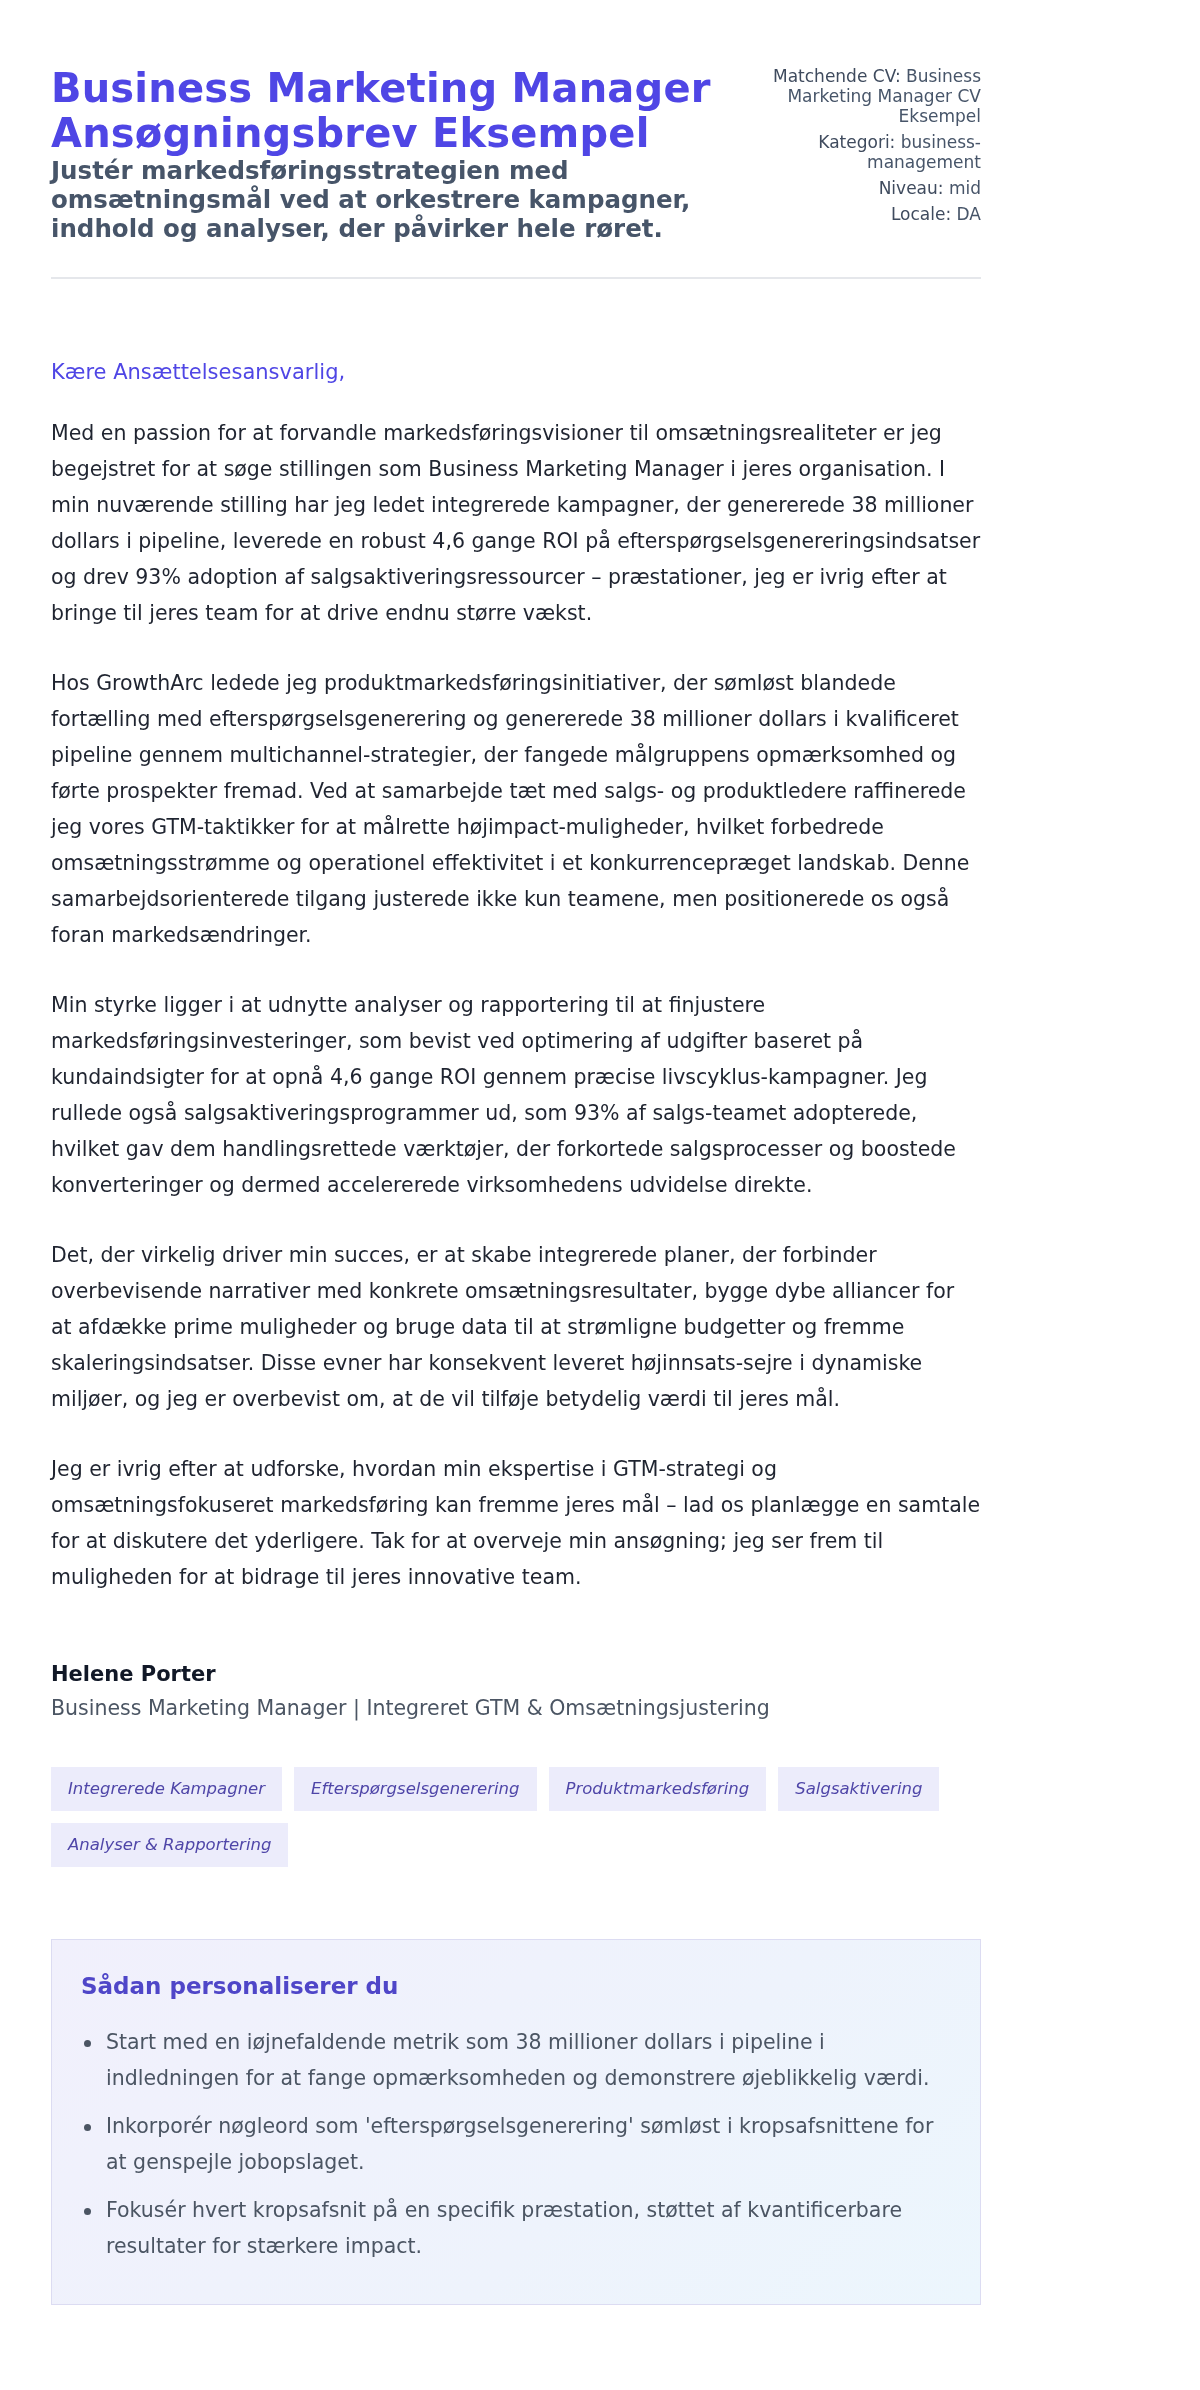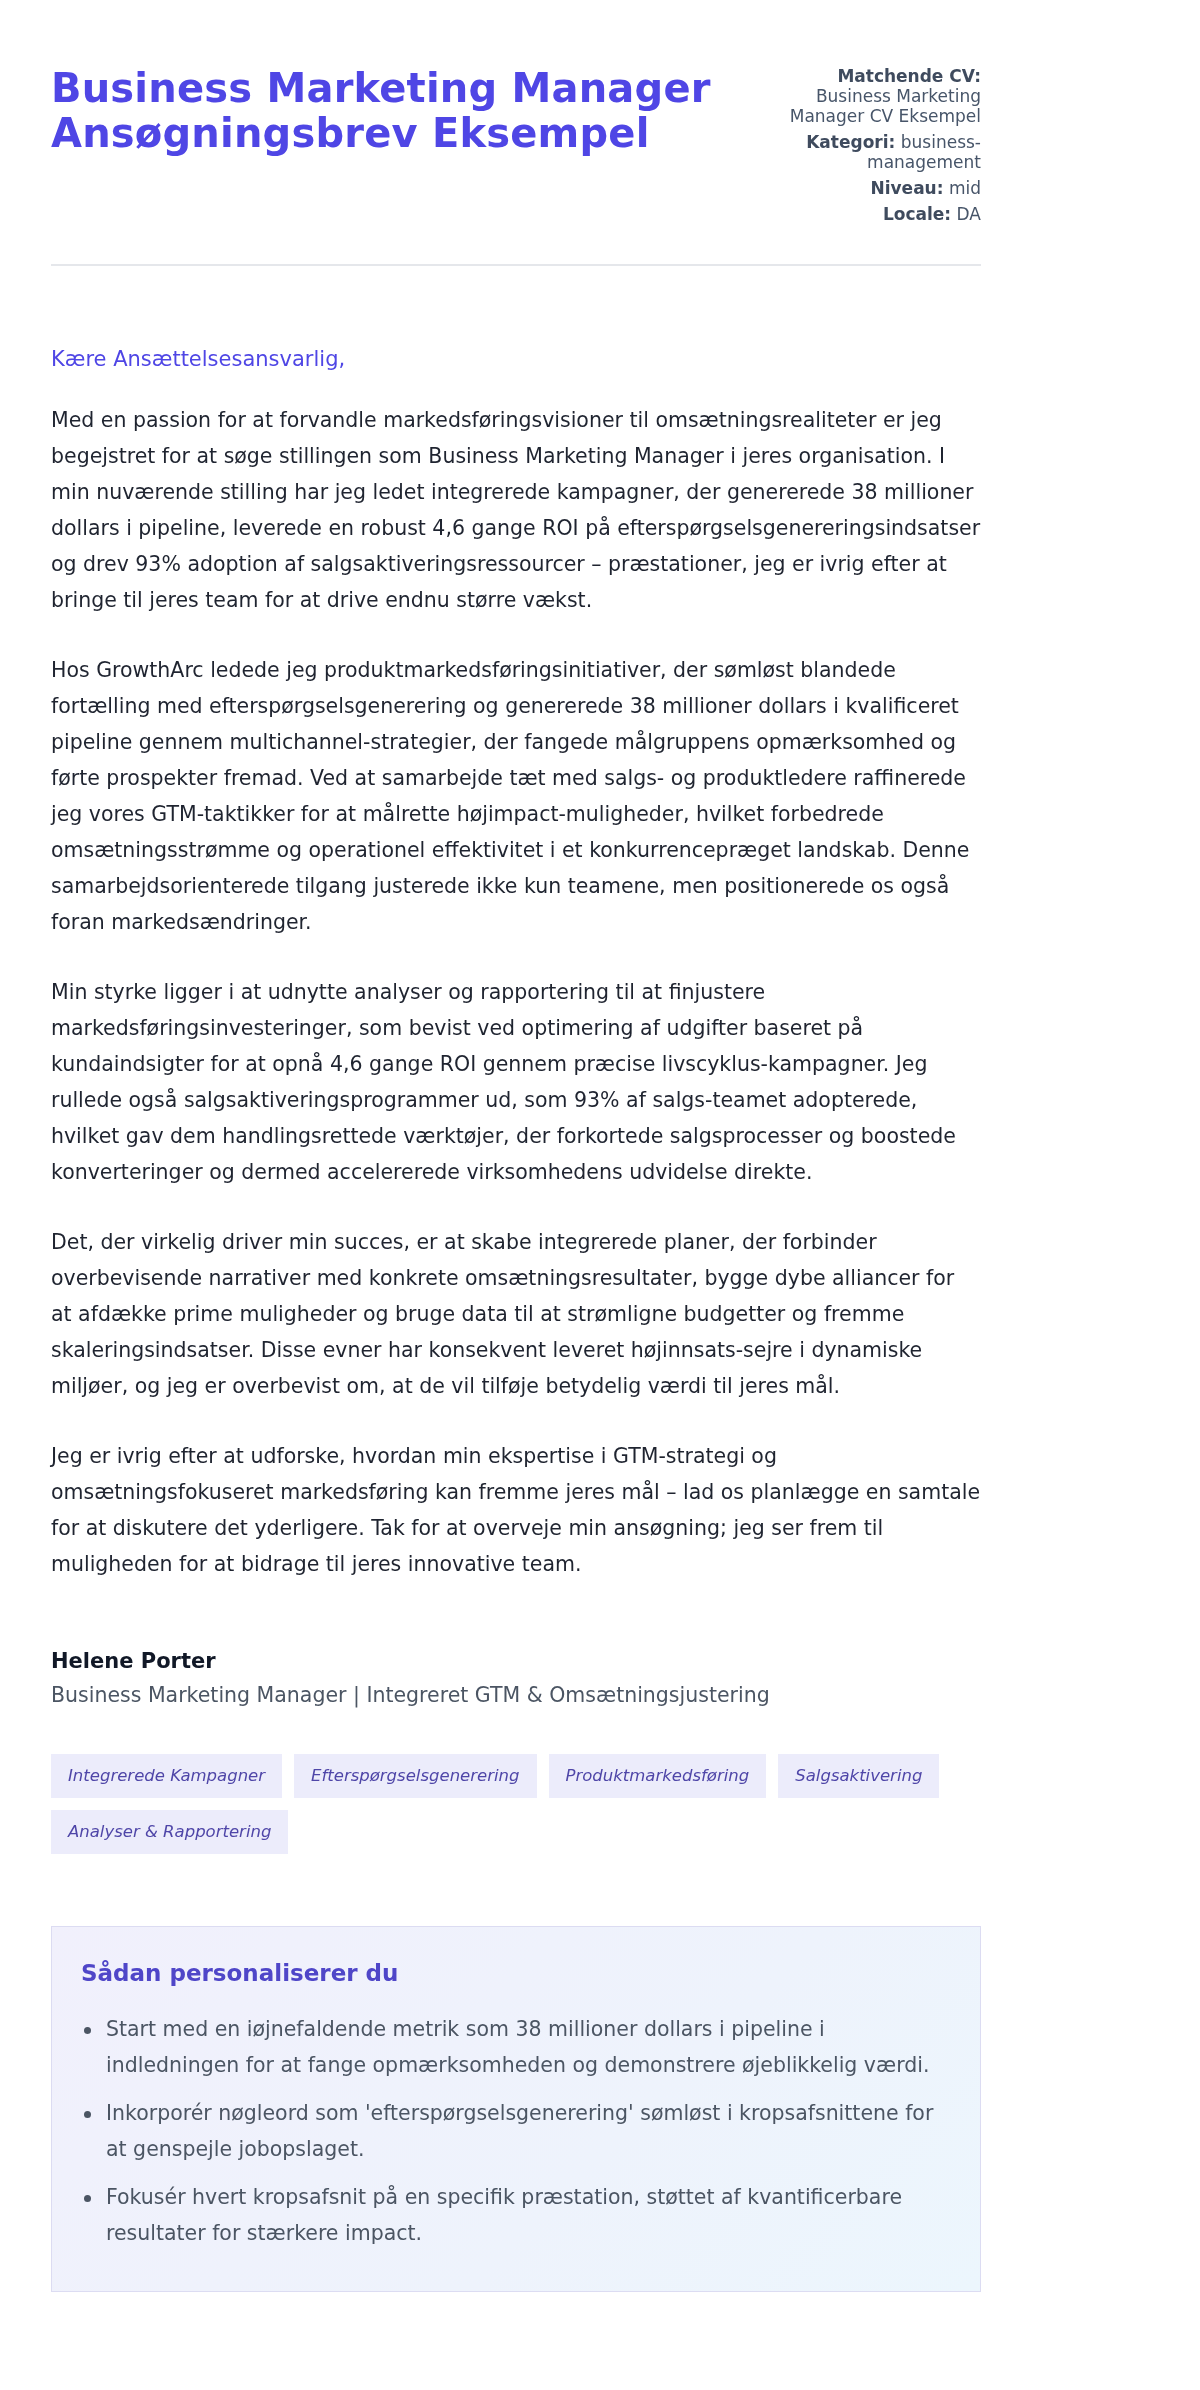--- a/index.html
+++ b/index.html
@@ -38,21 +38,21 @@
     }
     .meta {
       width: 220px;
       text-align: right;
       font-size: 17px;
       line-height: 20px;
       color: #475569;
       padding-top: 0px;
     }
     .meta-row { margin-bottom: 6px; }
-    .meta-row b { color: #3f4b5e; font-weight: bold; }
+    .meta-row b { color: #3f4b5e; font-weight: normal; }
 
     .greeting {
       margin-top: 80px;
       font-size: 21px;
       font-weight: normal;
       color: #4f46e5;
       line-height: 26px;
     }
     .para {
       margin-top: 30px;
@@ -129,20 +129,21 @@
     }
   </style>
 </head>
 <body>
 
 <div class="page">
 
   <header class="header">
     <div class="header-left">
       <h1 class="title">Business Marketing Manager Ansøgningsbrev Eksempel</h1>
+      <h2 class="subtitle">Justér markedsføringsstrategien med omsætningsmål ved at orkestrere kampagner, indhold og analyser, der påvirker hele røret.</h2>
     </div>
     <div class="meta">
       <div class="meta-row">
         <b>Matchende CV:</b>
         <span>Business Marketing Manager CV Eksempel</span>
       </div>
       <div class="meta-row">
         <b>Kategori:</b>
         <span>business-management</span>
       </div>

